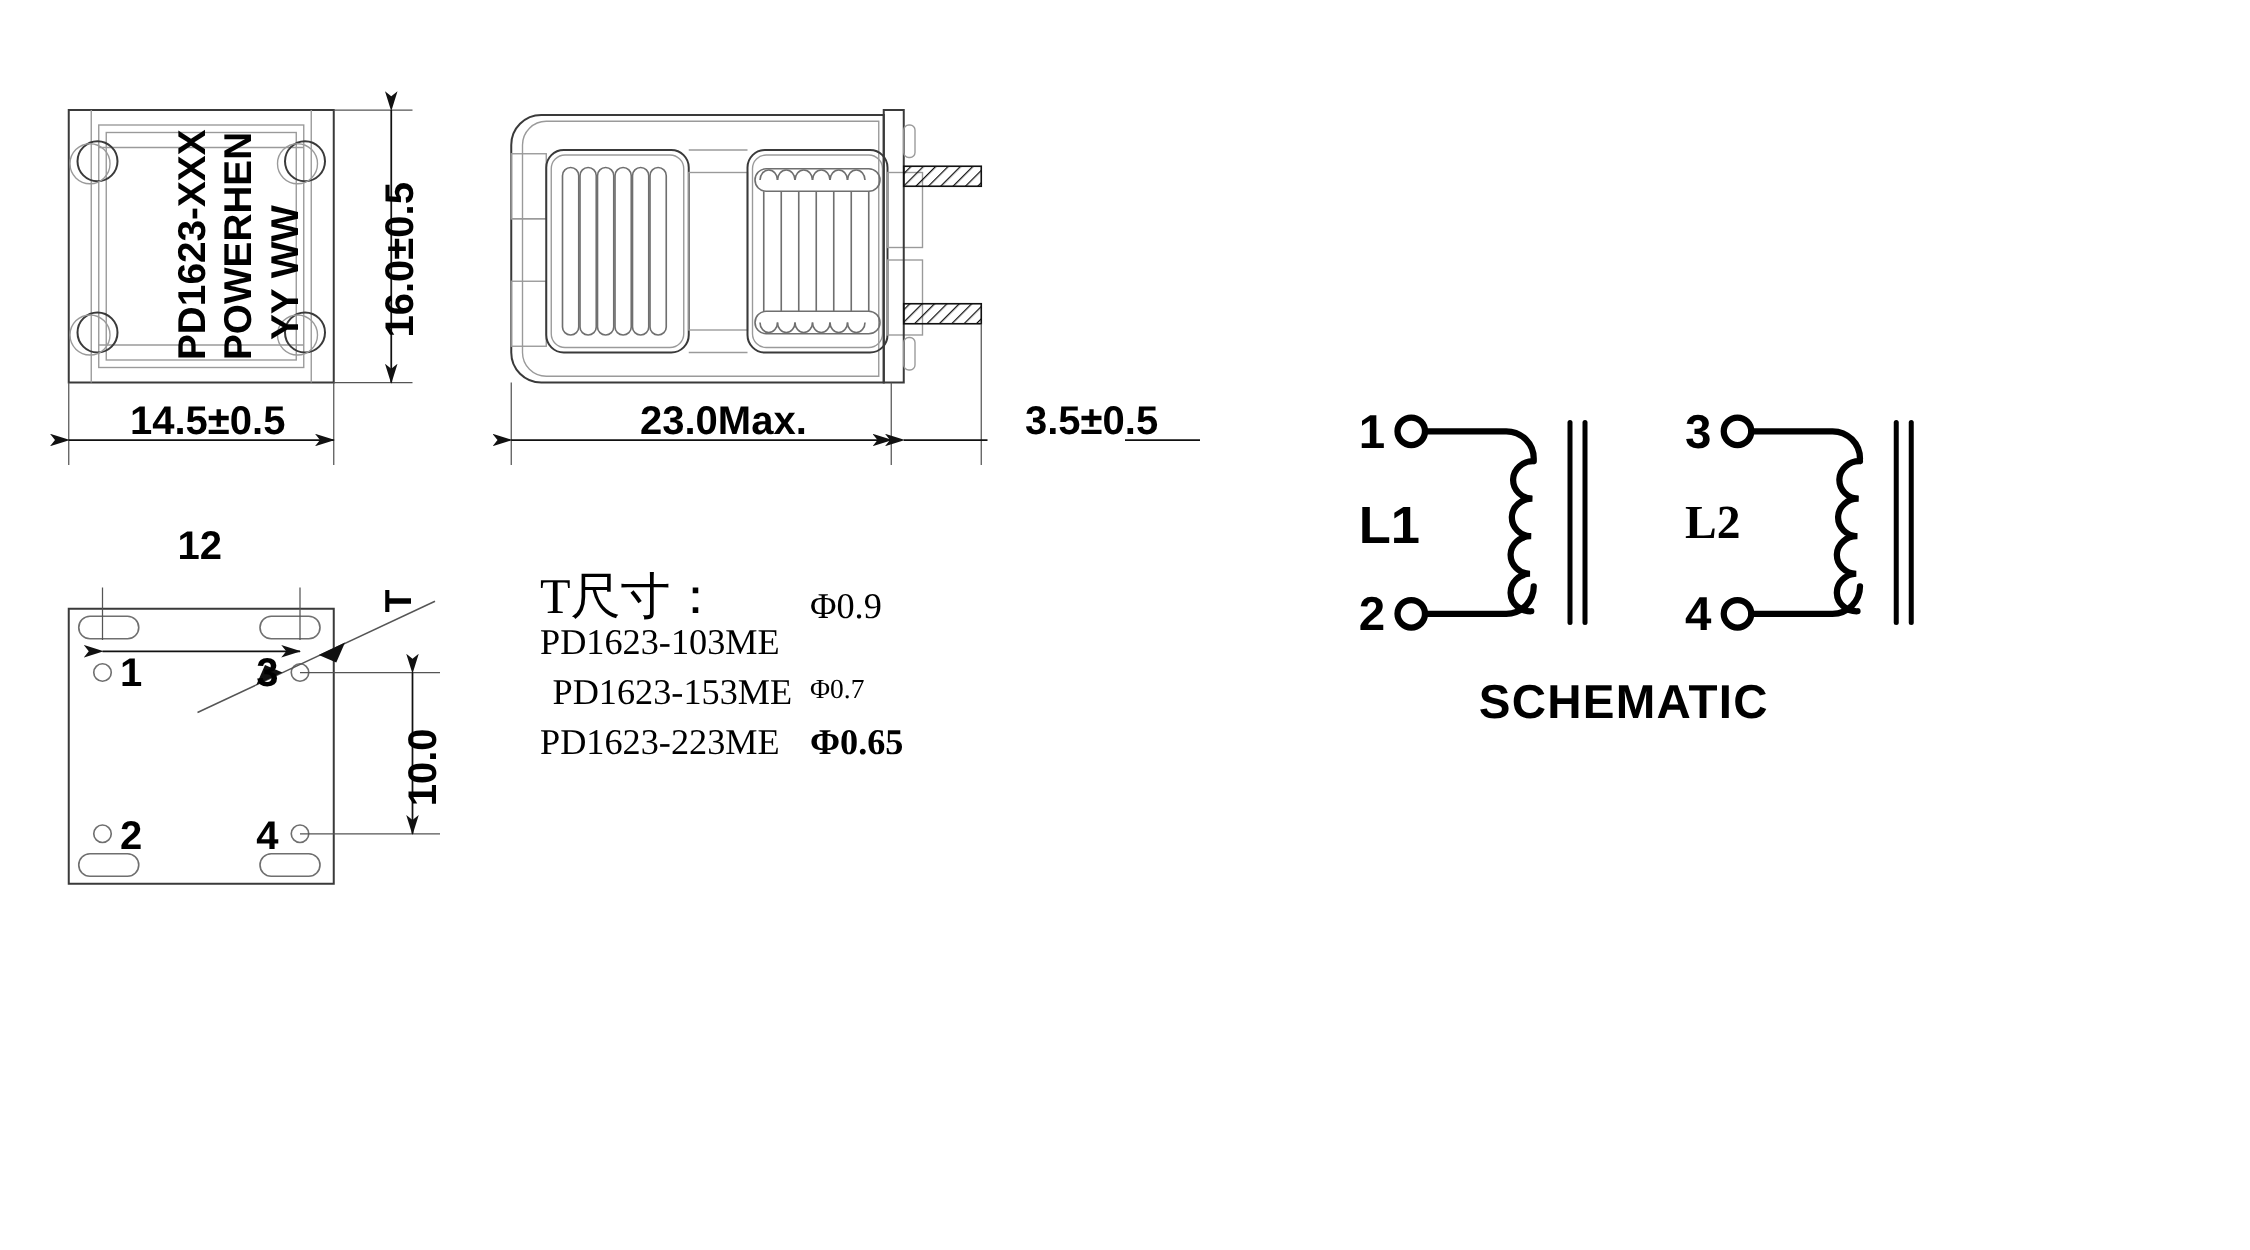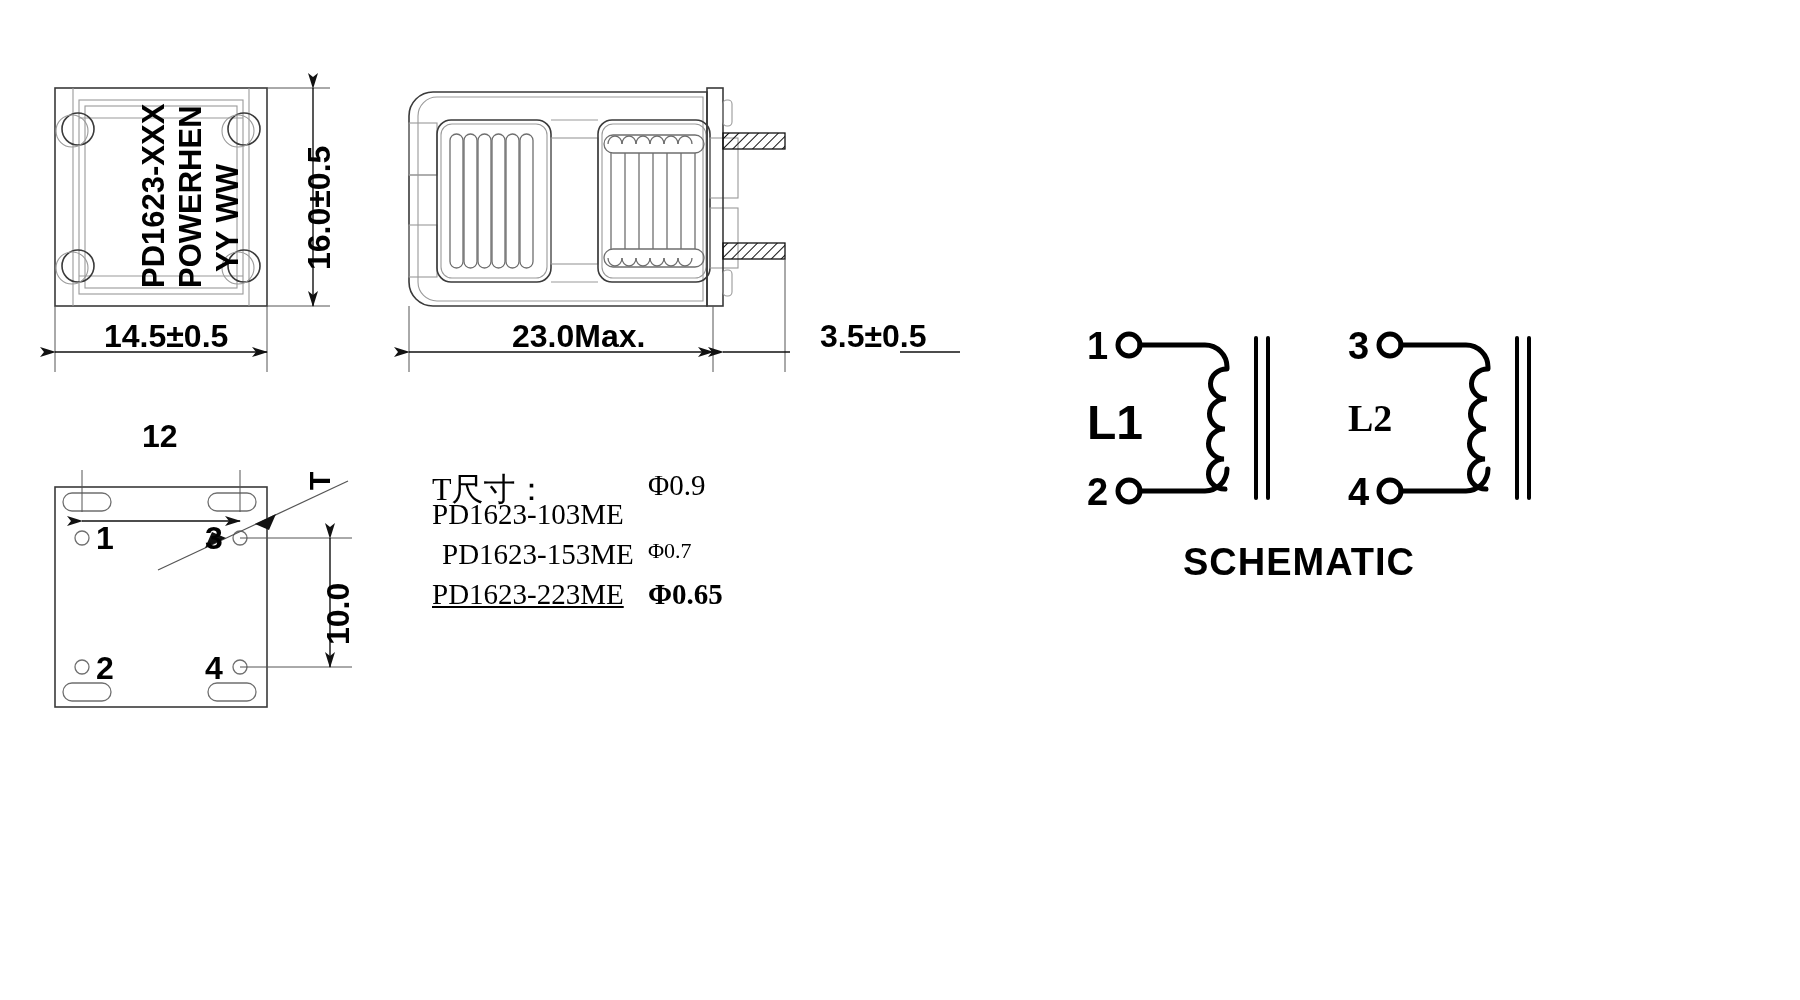--- a/index.html
+++ b/index.html
@@ -201,34 +201,34 @@
 
 <div class="lbl sans" style="left:142px;top:420px;font-size:32px;">12</div>
 <div class="lbl sans rot90" style="left:322px;top:645px;font-size:32px;">10.0</div>
 <div class="lbl sans rot90" style="left:305px;top:490px;font-size:30px;">T</div>
 
 <div class="lbl sans" style="left:96px;top:522px;font-size:32px;">1</div>
 <div class="lbl sans" style="left:205px;top:522px;font-size:32px;">3</div>
 <div class="lbl sans" style="left:96px;top:652px;font-size:32px;">2</div>
 <div class="lbl sans" style="left:205px;top:652px;font-size:32px;">4</div>
 
-<div class="lbl serif" style="left:432px;top:473px;font-size:32px;">T尺寸：</div>
+<div class="lbl serif" style="left:432px;top:457px;font-size:40px;">T尺寸：</div>
 
 <div class="lbl serif" style="left:432px;top:500px;font-size:29px;">PD1623-103ME</div>
 <div class="lbl serif" style="left:648px;top:471px;font-size:29px;">Φ0.9</div>
 
 <div class="lbl serif" style="left:442px;top:540px;font-size:29px;">PD1623-153ME</div>
 <div class="lbl serif" style="left:648px;top:540px;font-size:22px;">Φ0.7</div>
 
-<div class="lbl serif" style="left:432px;top:580px;font-size:29px;text-decoration:underline;">PD1623-223ME</div>
+<div class="lbl serif" style="left:432px;top:580px;font-size:29px;">PD1623-223ME</div>
 <div class="lbl serif" style="left:648px;top:580px;font-size:29px;font-weight:bold;">Φ0.65</div>
 
 <div class="lbl sans" style="left:1087px;top:327px;font-size:38px;">1</div>
 <div class="lbl sans" style="left:1087px;top:473px;font-size:38px;">2</div>
-<div class="lbl sans" style="left:1087px;top:399px;font-size:48px;">L1</div>
+<div class="lbl sans" style="left:1087px;top:399px;font-size:42px;">L1</div>
 
 <div class="lbl sans" style="left:1348px;top:327px;font-size:38px;">3</div>
 <div class="lbl sans" style="left:1348px;top:473px;font-size:38px;">4</div>
 <div class="lbl sans" style="left:1348px;top:399px;font-size:38px;font-family:Liberation Serif, serif;">L2</div>
 
 <div class="lbl sans" style="left:1183px;top:543px;font-size:38px;letter-spacing:1px;">SCHEMATIC</div>
 
 </div>
 
 </body></html>

